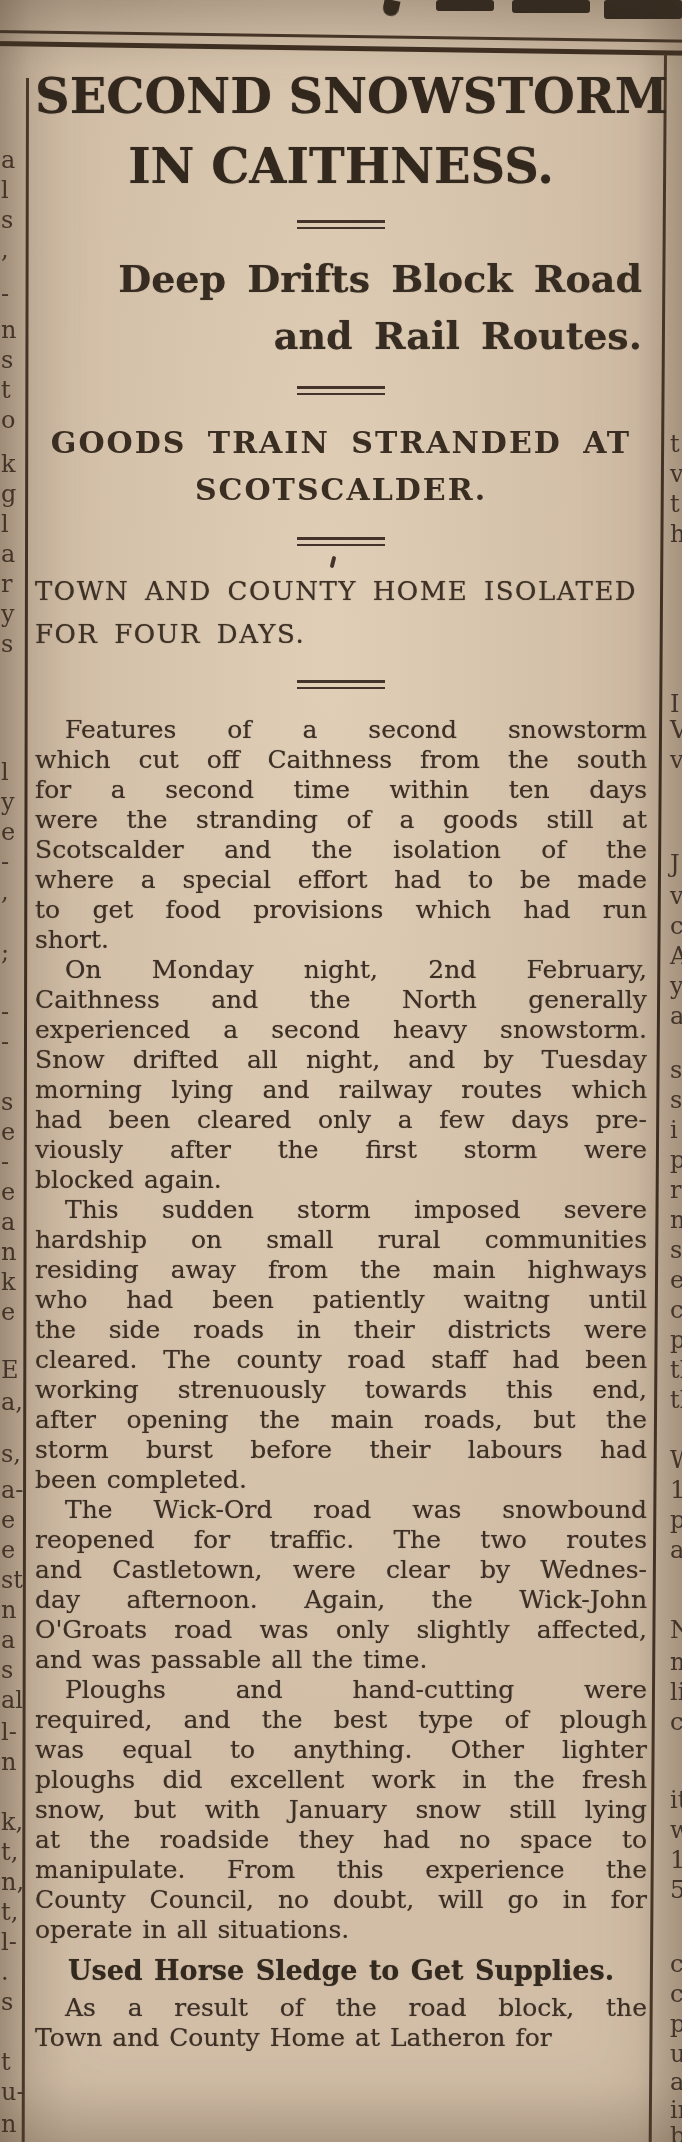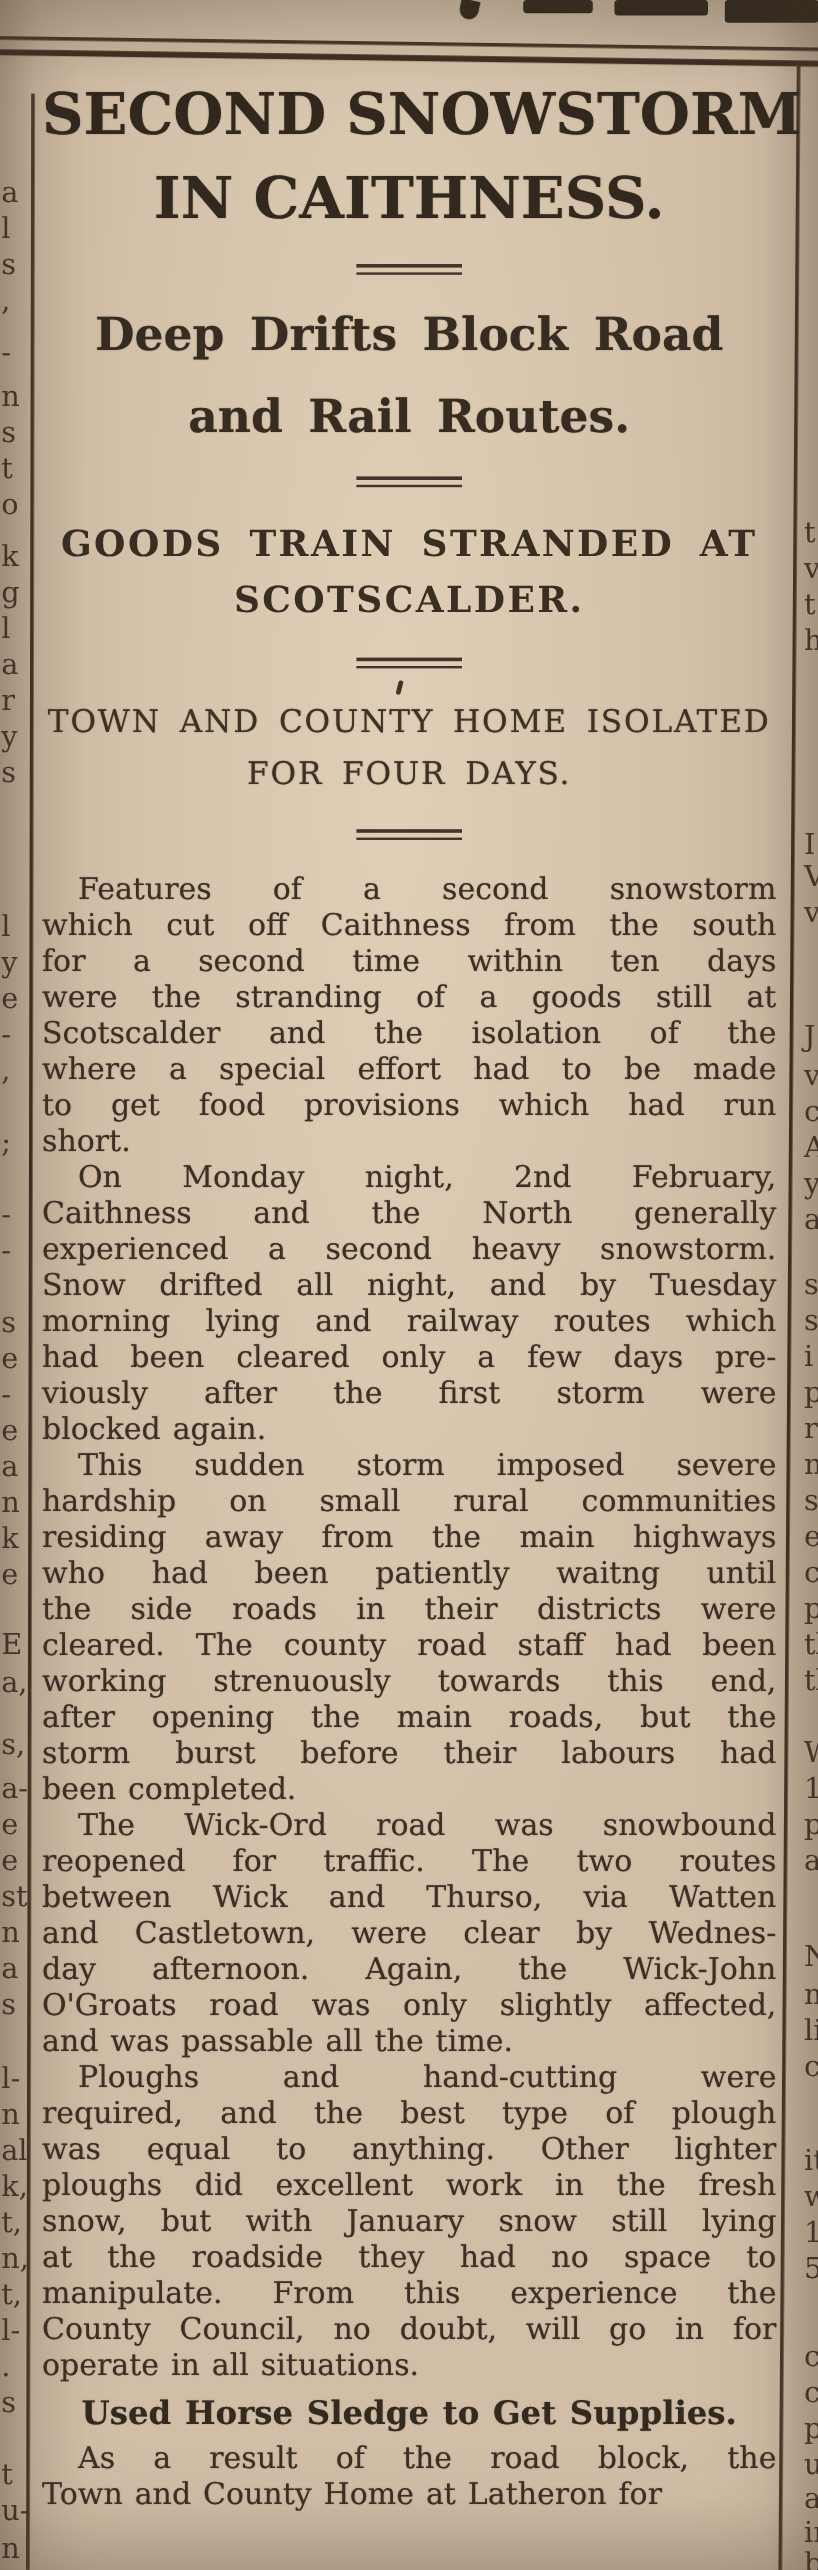--- a/index.html
+++ b/index.html
@@ -35,23 +35,23 @@
   .vrule-left{left:26px;top:78px;height:2064px;transform:rotate(.12deg);transform-origin:top center;}
   .vrule-right{left:664px;top:54px;height:2090px;transform:rotate(.42deg);transform-origin:top center;}
   
   .margin-strip span{position:absolute;font-size:24px;color:#43342a;line-height:1;white-space:nowrap;}
   .margin-left span{left:1px;}
   .margin-right span{left:670px;}
   
   .article-col{position:absolute;left:35px;top:56px;width:612px;}
   .headline{font-size:48px;line-height:60px;font-weight:700;text-align:center;color:#32281e;margin:10px 0 0;white-space:nowrap;text-shadow:0 0 1px rgba(50,40,30,.55);}
   .divider{width:88px;height:4px;margin:24px auto;border-top:3px solid #43332a;border-bottom:2px solid #43332a;filter:blur(.3px);}
-  .deck{font-size:38px;line-height:52px;font-weight:700;text-align:center;color:#372c21;margin:16px;word-spacing:8px;text-shadow:0 0 1px rgba(50,40,30,.5);}
+  .deck{font-size:38px;line-height:52px;font-weight:700;text-align:right;color:#372c21;margin:5px;word-spacing:8px;text-shadow:0 0 1px rgba(50,40,30,.5);}
   .xhead1{font-size:30px;line-height:47px;font-weight:700;text-align:center;letter-spacing:2px;word-spacing:9px;color:#3a2e23;margin:0;}
-  .xhead2{font-size:26px;line-height:43px;font-weight:400;text-align:center;letter-spacing:1.5px;word-spacing:6px;color:#3e3126;margin:0;position:relative;text-shadow:0 0 1px rgba(60,47,37,.7);}
+  .xhead2{font-size:26px;line-height:43px;font-weight:400;text-align:left;letter-spacing:1.5px;word-spacing:6px;color:#3e3126;margin:0;position:relative;text-shadow:0 0 1px rgba(60,47,37,.7);}
   .tick{position:absolute;left:296px;top:-14px;width:4px;height:12px;background:#43332a;transform:rotate(14deg);border-radius:2px;}
   .article-body{margin-top:26px;font-size:25px;line-height:30px;word-spacing:2px;text-shadow:0 0 1px rgba(60,47,37,.55);}
   .para{margin:0;}
   .line{display:block;text-align:justify;text-align-last:justify;white-space:normal;}
   .line.last{text-align-last:left;}
   .line.first{text-indent:30px;}
   .subhead2{font-weight:700;font-size:27px;line-height:34px;text-align:center;margin:9px 0 5px;color:#33291f;text-shadow:0 0 1px rgba(50,40,30,.55);}
 </style>
 </head>
 <body>
@@ -109,21 +109,21 @@
       <span style="top: 1442px;">s,</span>
       <span style="top: 1478px;">a-</span>
       <span style="top: 1508px;">e</span>
       <span style="top: 1538px;">e</span>
       <span style="top: 1568px;">st</span>
       <span style="top: 1598px;">n</span>
       <span style="top: 1628px;">a</span>
       <span style="top: 1658px;">s</span>
       <span style="top: 1720px;">l-</span>
       <span style="top: 1750px;">n</span>
-      <span style="top: 1780px;">al</span>
+      <span style="top: 1688px;">al</span>
       <span style="top: 1810px;">k,</span>
       <span style="top: 1840px;">t,</span>
       <span style="top: 1870px;">n,</span>
       <span style="top: 1900px;">t,</span>
       <span style="top: 1930px;">l-</span>
       <span style="top: 1960px;">.</span>
       <span style="top: 1990px;">s</span>
       <span style="top: 2050px;">t</span>
       <span style="top: 2080px;">u-</span>
       <span style="top: 2112px;">n</span>
@@ -225,21 +225,20 @@
           <span class="line">the side roads in their districts were</span>
           <span class="line">cleared. The county road staff had been</span>
           <span class="line">working strenuously towards this end,</span>
           <span class="line">after opening the main roads, but the</span>
           <span class="line">storm burst before their labours had</span>
           <span class="line last">been completed.</span>
         </p>
         <p class="para">
           <span class="line first">The Wick-Ord road was snowbound</span>
           <span class="line">reopened for traffic. The two routes</span>
-          <span class="line">between Wick and Thurso, via Watten</span>
           <span class="line">and Castletown, were clear by Wednes-</span>
           <span class="line">day afternoon. Again, the Wick-John</span>
           <span class="line">O'Groats road was only slightly affected,</span>
           <span class="line last">and was passable all the time.</span>
         </p>
         <p class="para">
           <span class="line first">Ploughs and hand-cutting were</span>
           <span class="line">required, and the best type of plough</span>
           <span class="line">was equal to anything. Other lighter</span>
           <span class="line">ploughs did excellent work in the fresh</span>

